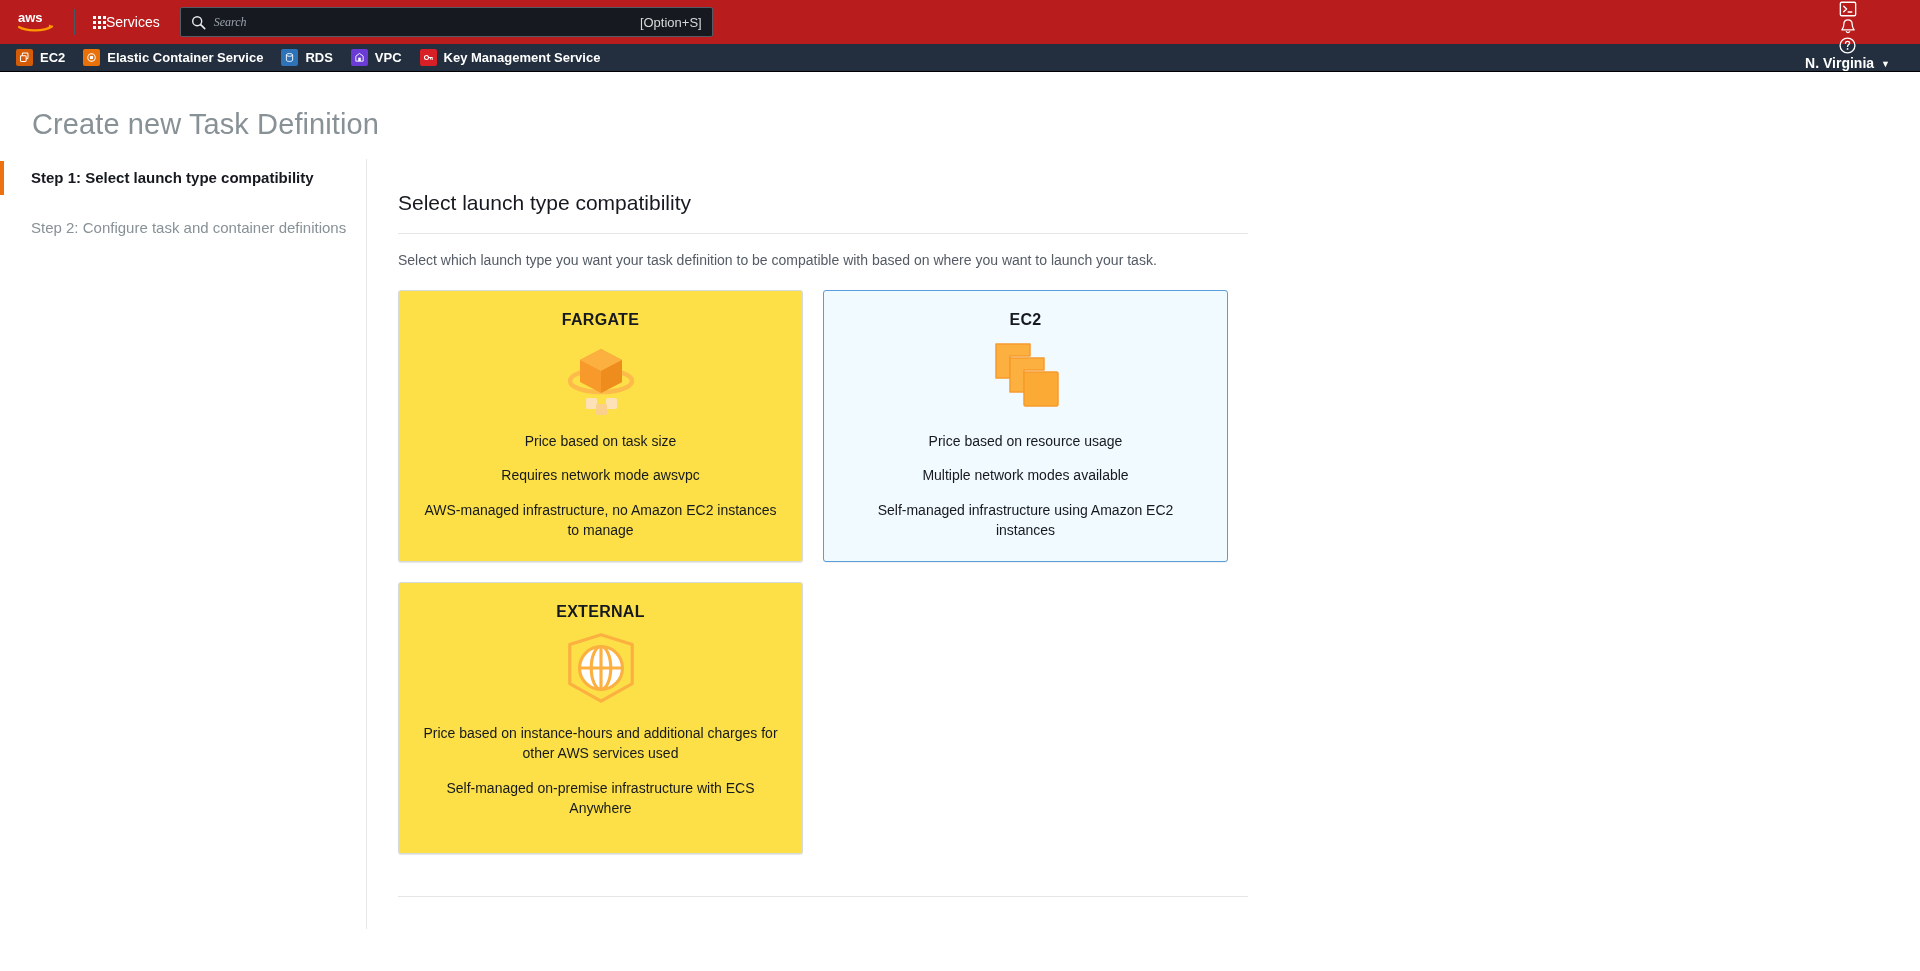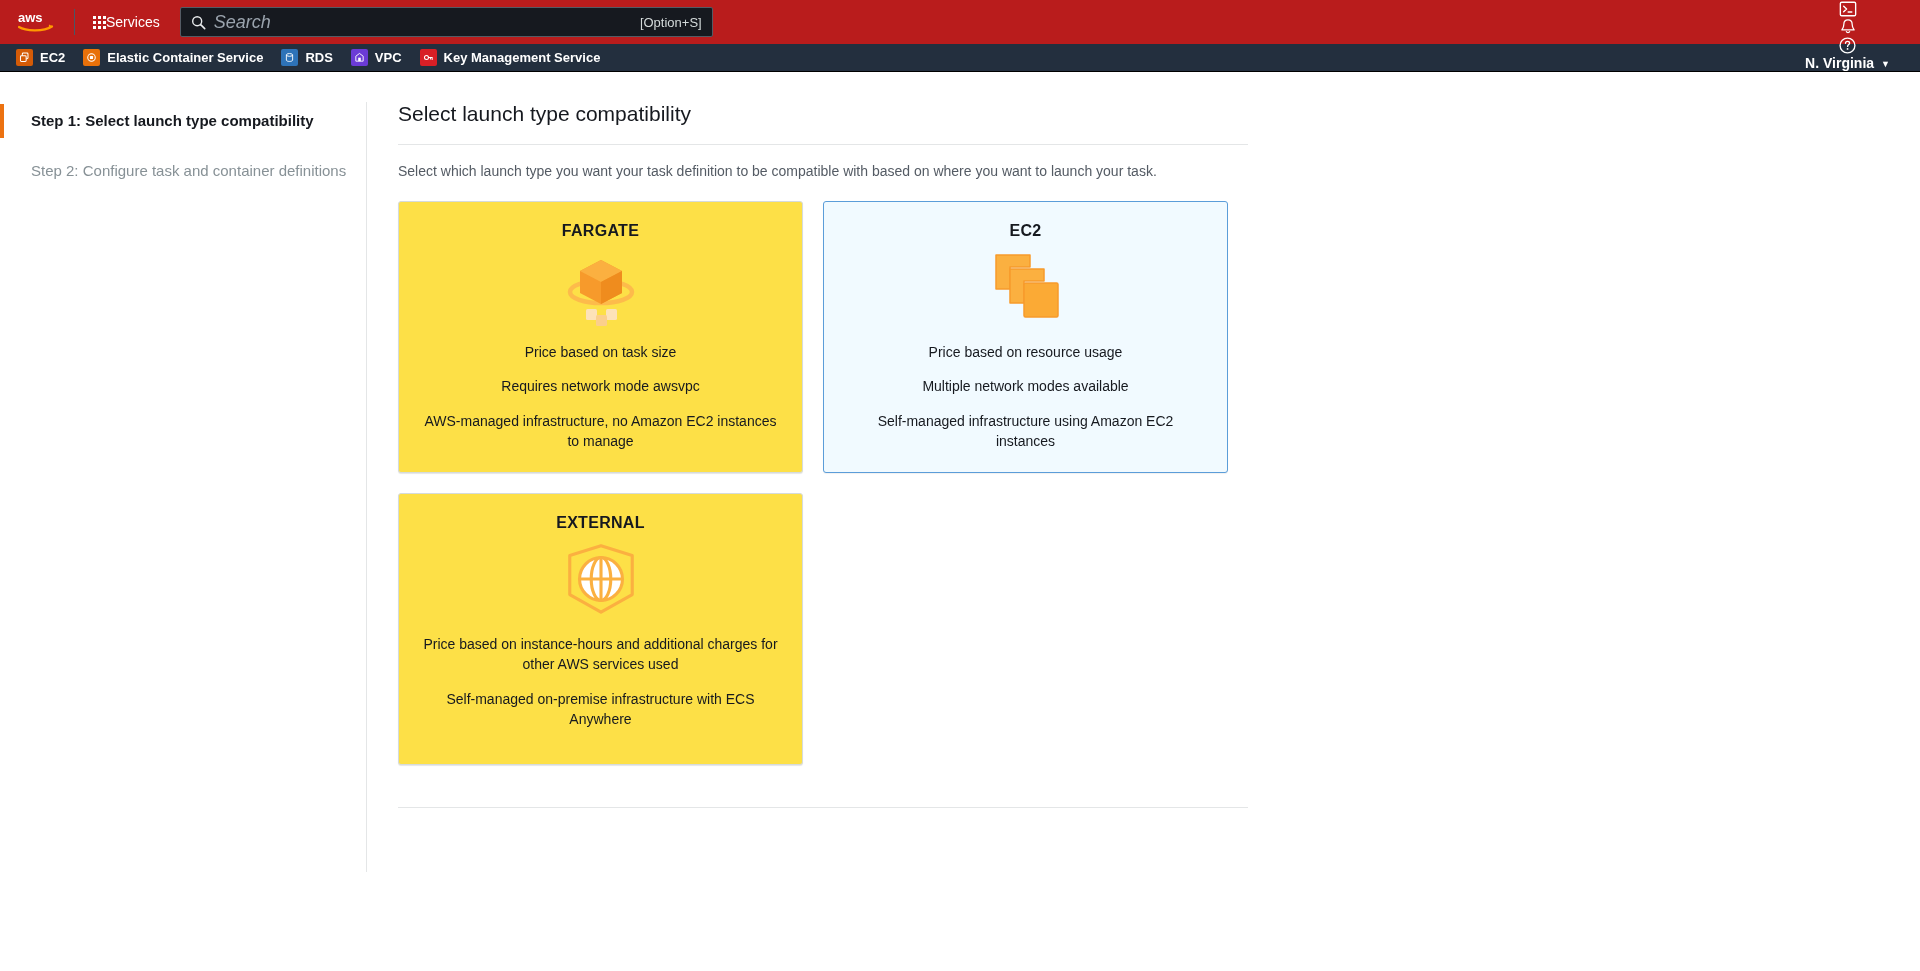--- a/index.html
+++ b/index.html
@@ -33,22 +33,22 @@
     width: 533px; height: 30px;
     background: #16191f;
     border: 1px solid #545b64;
     border-radius: 2px;
     display: flex; align-items: center;
     padding: 0 10px;
     position: relative;
   }
   .search-ico { margin-right: 8px; flex: 0 0 auto; display:flex; }
   .search-ph {
-    color: #9aa3ad; font-size: 18px; font-style: italic;
-    font-family: Liberation Sans, sans-serif;
+    color: #9aa3ad; font-size: 12px; font-style: italic;
+    font-family: Liberation Serif, serif;
     flex: 1;
   }
   .search-kbd { color: #d5dbdb; font-size: 13px; }
   .nav-right { margin-left: auto; display: flex; align-items: center; height: 44px; flex-direction: column; }
   .nav-icon-btn { width: 46px; height: 44px; display: flex; align-items: center; justify-content: center; }
   .nav-sep { width: 1px; height: 22px; background: #404c5a; }
   .nav-text-btn {
     color: #ffffff; font-size: 14px; font-weight: 700;
     padding: 0 16px; height: 44px;
     display: flex; align-items: center; gap: 7px; white-space: nowrap;
@@ -72,21 +72,21 @@
     flex: 0 0 auto;
   }
   .fav-label { color: #ffffff; font-size: 13px; font-weight: 700; white-space: nowrap; }
 
   
   .page { padding: 0; background: #ffffff; height: 899px; }
   .page-title {
     font-size: 29px; font-weight: 400; color: #879196;
     padding: 36px 0 0 32px; letter-spacing: 0.1px;
   }
-  .body-wrap { display: flex; margin-top: 30px; }
+  .body-wrap { display: flex; margin-top: 18px; align-items: center; }
 
   
   .sidebar {
     width: 367px; flex: 0 0 367px;
     border-right: 1px solid #e4e6e7;
     min-height: 770px;
     padding-top: 2px;
   }
   .step {
     font-size: 15px; padding: 6px 0 6px 31px;
@@ -283,20 +283,21 @@
         <path d="M5.9 6 L10 6 L10 8.2" stroke="#ffffff" stroke-width="1.1" fill="none" stroke-linecap="round"></path>
         <path d="M8.1 6 L8.1 7.6" stroke="#ffffff" stroke-width="1.1" stroke-linecap="round"></path>
       </svg>
     </span>
     <span class="fav-label">Key Management Service</span>
   </div>
 </div>
 
 <div class="page">
 
+  <div class="page-title">Create new Task Definition</div>
 
   <div class="body-wrap">
 
     <div class="sidebar">
       <div class="step active">
         <span>Step 1: Select launch type compatibility</span>
       </div>
       <div class="step inactive">
         <span>Step 2: Configure task and container definitions</span>
       </div>

